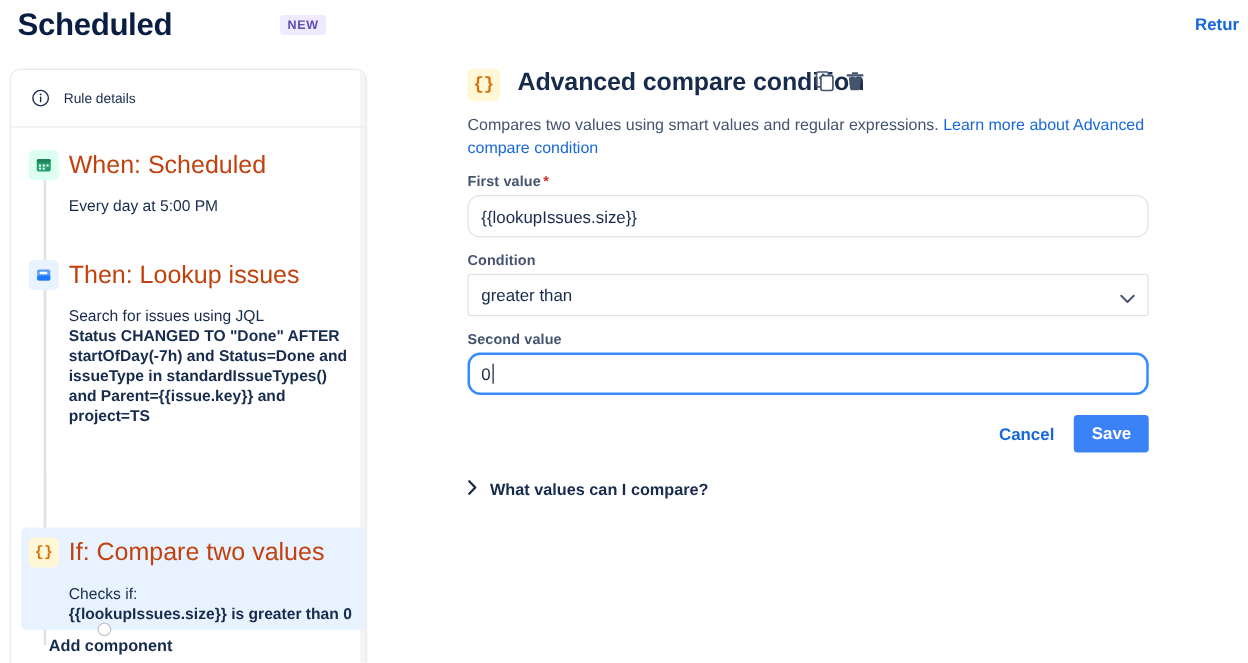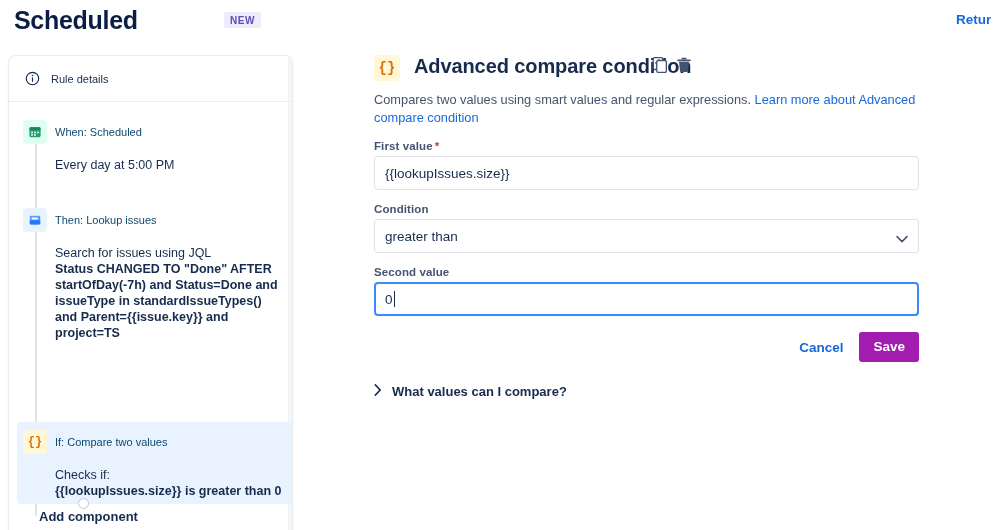--- a/index.html
+++ b/index.html
@@ -69,21 +69,21 @@
     position: absolute; left: 26px; width: 2px; background: #DFE1E6;
   }
 
   .node { position: absolute; left: 14px; width: 262px; }
   .node .nicon {
     position: absolute; left: 0px; top: 0px;
     width: 24px; height: 24px; border-radius: 4px;
     display: flex; align-items: center; justify-content: center;
   }
   .node .ntitle {
-    margin-left: 32px; font-size: 11px; color: #0c4a6e;
+    margin-left: 32px; font-size: 20px; color: #c2410c;
     line-height: 20px; padding-top: 2px;
   }
   .node .nbody {
     margin-left: 32px; margin-top: 15px;
     font-size: 12.5px; line-height: 16px; color: #172B4D;
   }
   .node .nbody b { font-weight: 700; }
 
   .icon-green { background: #DCFFF1; }
   .icon-blue  { background: #E9F2FF; }
@@ -133,21 +133,21 @@
   .field-label {
     font-size: 11.5px; font-weight: 700; color: #44546F;
     margin-bottom: 4px; letter-spacing: 0.1px;
   }
   .req { color: #C9372C; margin-left: 2px; }
   .caret {
     display:inline-block; width:1px; height:16px; background:#172B4D;
     vertical-align:-3px; margin-left:1px;
   }
   .input-fake {
-    width: 545px; height: 34px; border:1px solid #DFE1E6; border-radius:4px;
+    width: 545px; height: 34px; border:1px solid #DFE1E6; border-radius:10px;
     display:flex; align-items:center; padding:0 10px;
     font-size:13.5px; color:#172B4D; background:#fff;
   }
   .input-fake.focused { border:2px solid #388BFF; padding:0 9px; }
 
   .select-box {
     position: relative; width: 545px; height: 34px;
     border: 1px solid #DFE1E6; border-radius: 3px; background: #fff;
     display: flex; align-items: center; padding: 0 10px;
     font-size: 13.5px; color: #172B4D; cursor: pointer;
@@ -157,21 +157,21 @@
   .btn-row {
     width: 545px; margin-top: 16px;
     display: flex; justify-content: flex-end; align-items: center; gap: 14px;
   }
   .btn-cancel {
     background: none; border: none; cursor: pointer;
     color: #1868DB; font-size: 13.5px; font-weight: 600;
     font-family: "Liberation Sans", sans-serif; padding: 6px 2px;
   }
   .btn-save {
-    background: #a21caf; border: none; border-radius: 3px; cursor: pointer;
+    background: #3b82f6; border: none; border-radius: 3px; cursor: pointer;
     color: #fff; font-size: 13.5px; font-weight: 600;
     font-family: "Liberation Sans", sans-serif;
     padding: 0 14px; height: 30px; line-height: 30px;
   }
 
   .expander {
     margin-top: 22px; display: flex; align-items: center;
     font-size: 13px; font-weight: 700; color: #172B4D; cursor: pointer;
   }
   .expander .chevron-right { margin-right: 10px; }

